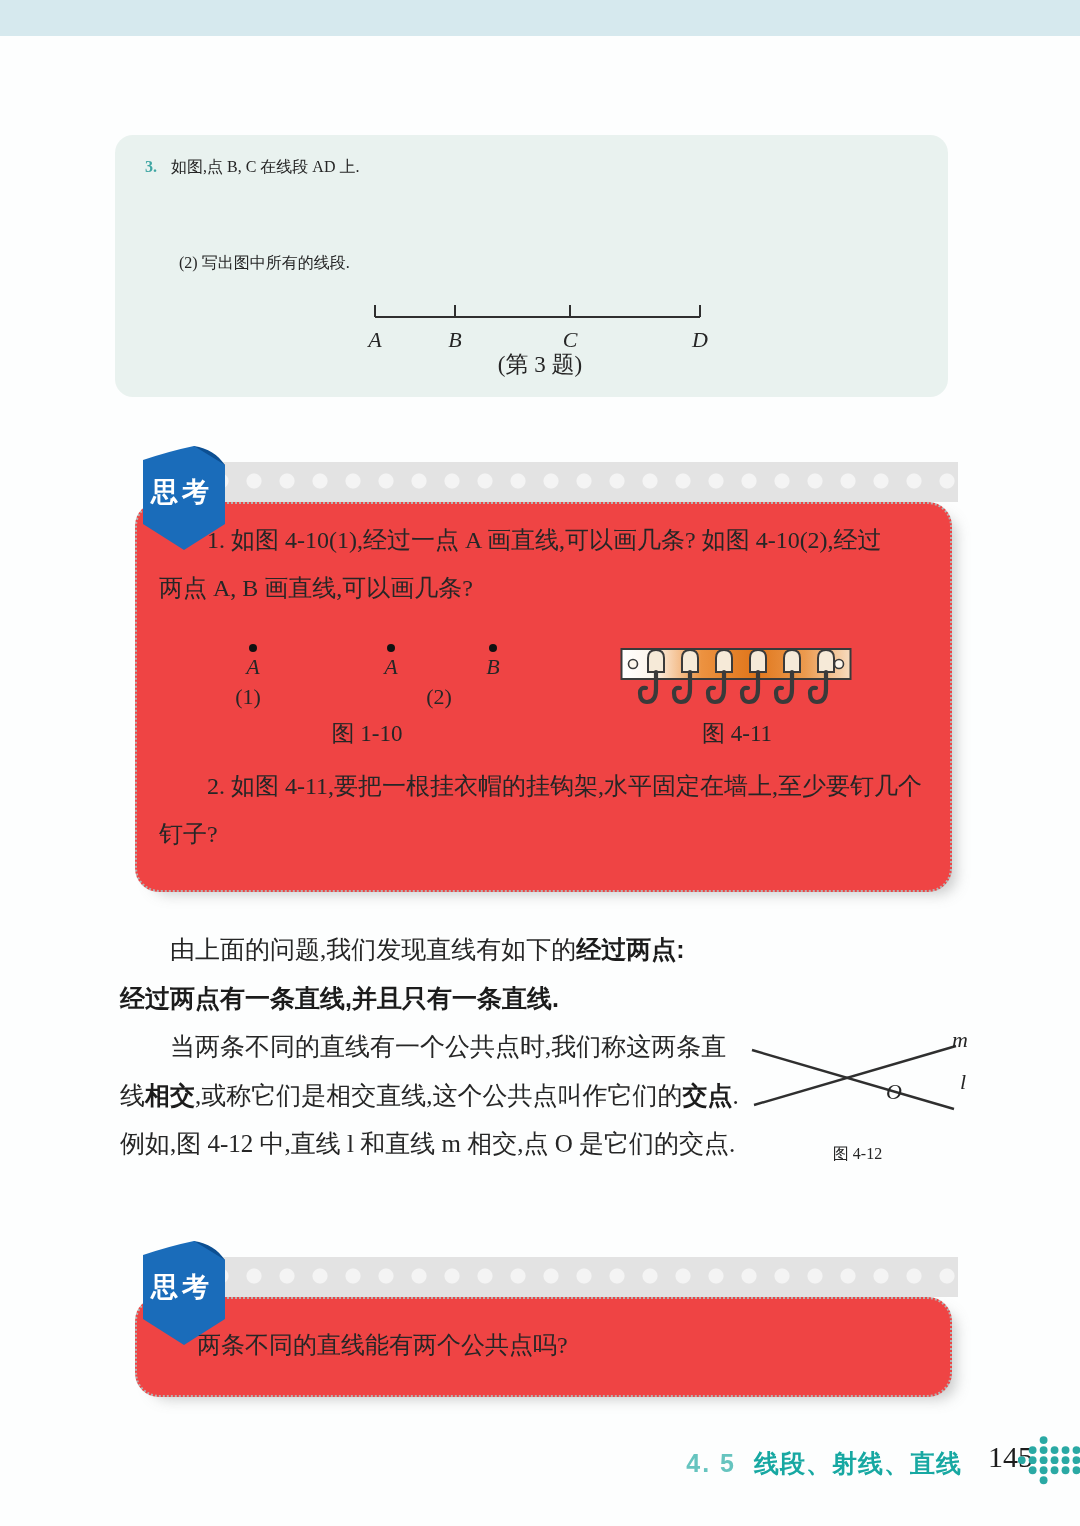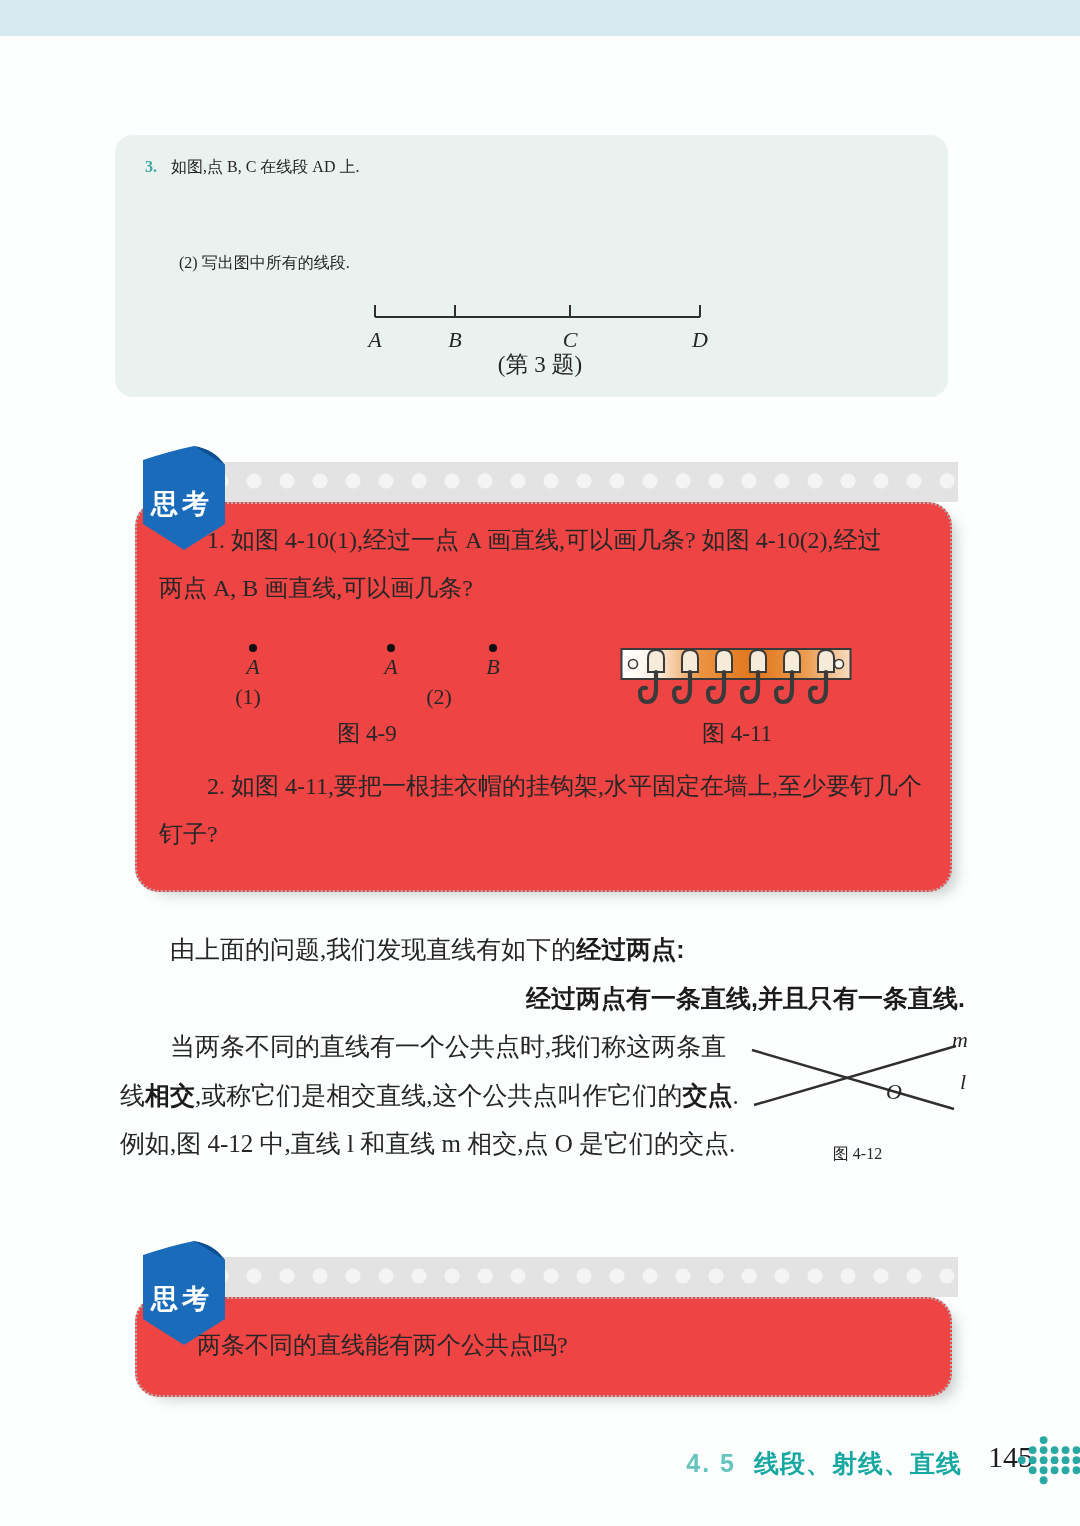--- a/index.html
+++ b/index.html
@@ -21,42 +21,42 @@
   
   #segment-diagram{position:absolute;left:255px;top:162px;width:340px;height:64px;}
   .seg-label{position:absolute;top:30px;width:30px;margin-left:-15px;text-align:center;
     font-size:22px;font-style:italic;}
   #exercise-caption{position:absolute;left:300px;top:214px;width:250px;text-align:center;
     font-size:23px;}
   
   .ribbon{width:88px;height:108px;z-index:5;}
   .ribbon .tab-label{position:absolute;left:0;top:30px;width:88px;text-align:center;
     color:#ffffff;font-family:"Liberation Sans",sans-serif;font-weight:700;
-    font-size:27px;letter-spacing:4px;margin-top:12px;}
+    font-size:27px;letter-spacing:4px;}
   
   .strip{
     width:753px;height:40px;background-color:#e3e3e3;z-index:1;
     background-image:radial-gradient(circle at 16px 19px,#f4f4f4 0 7px,rgba(244,244,244,0) 8px);
     background-size:33px 40px;
   }
   
   .think-box{
     background:#ef4444;border:2px dotted #b3b3b3;border-radius:24px;z-index:2;
     box-shadow:10px 8px 14px -6px rgba(110,110,110,.35);
   }
   .think-par{position:absolute;font-size:24px;line-height:48px;text-indent:2em;}
   .fig-dot{position:absolute;width:8px;height:8px;border-radius:50%;background:#111;}
   .fig-label{position:absolute;width:30px;margin-left:-15px;text-align:center;
     font-size:22px;font-style:italic;}
   .fig-sub{position:absolute;width:60px;margin-left:-30px;text-align:center;font-size:22px;}
   .fig-caption{position:absolute;width:160px;margin-left:-80px;text-align:center;font-size:23px;}
   
   #body-text{left:120px;top:925px;width:845px;font-size:25px;line-height:48px;}
   #body-text p{margin:0;text-indent:2em;}
-  #body-text p.noindent{text-indent:2em;text-align:right;}
+  #body-text p.noindent{text-indent:2em;}
   .hei{font-family:"Liberation Sans",sans-serif;font-weight:700;color:#1c1c1c;}
   #fig412-float{float:right;width:215px;margin:6px 0 0 10px;}
   #fig412-caption{text-align:center;font-size:16px;line-height:26px;margin-top:20px;text-indent:0;}
   .fig412-label{position:absolute;font-size:22px;font-style:italic;line-height:22px;}
   
   #footer-section{left:640px;top:1447px;width:322px;text-align:right;
     font-family:"Liberation Sans",sans-serif;font-weight:700;font-size:25px;white-space:nowrap;}
   #footer-secno{color:#66c4bf;margin-right:18px;letter-spacing:2px;}
   #footer-title{color:#17a8a2;letter-spacing:1px;}
   #footer-page{left:988px;top:1440px;font-size:30px;color:#1d1d1d;}
@@ -103,21 +103,21 @@
     <div class="think-par" style="left:22px;top:12px;width:745px;">1. 如图 4-10(1),经过一点 A 画直线,可以画几条? 如图 4-10(2),经过两点 A, B 画直线,可以画几条?</div>
 
     <div class="fig-dot" style="left:112px;top:140px;"></div>
     <span class="fig-label" style="left:116px;top:150px;">A</span>
     <span class="fig-sub" style="left:111px;top:180px;">(1)</span>
     <div class="fig-dot" style="left:250px;top:140px;"></div>
     <span class="fig-label" style="left:254px;top:150px;">A</span>
     <div class="fig-dot" style="left:352px;top:140px;"></div>
     <span class="fig-label" style="left:356px;top:150px;">B</span>
     <span class="fig-sub" style="left:302px;top:180px;">(2)</span>
-    <span class="fig-caption" style="left:230px;top:214px;">图 4-9</span>
+    <span class="fig-caption" style="left:230px;top:214px;">图 1-10</span>
 
     <div class="abs" style="left:483px;top:138px;">
       <svg width="232" height="66" viewBox="0 0 232 66">
         <defs>
           <linearGradient id="rackgrad" x1="0" y1="0" x2="1" y2="0">
             <stop offset="0" stop-color="#ffffff"></stop>
             <stop offset="0.14" stop-color="#fdf4ea"></stop>
             <stop offset="0.35" stop-color="#ec9240"></stop>
             <stop offset="0.58" stop-color="#e0761b"></stop>
             <stop offset="0.80" stop-color="#ec9a4e"></stop>

